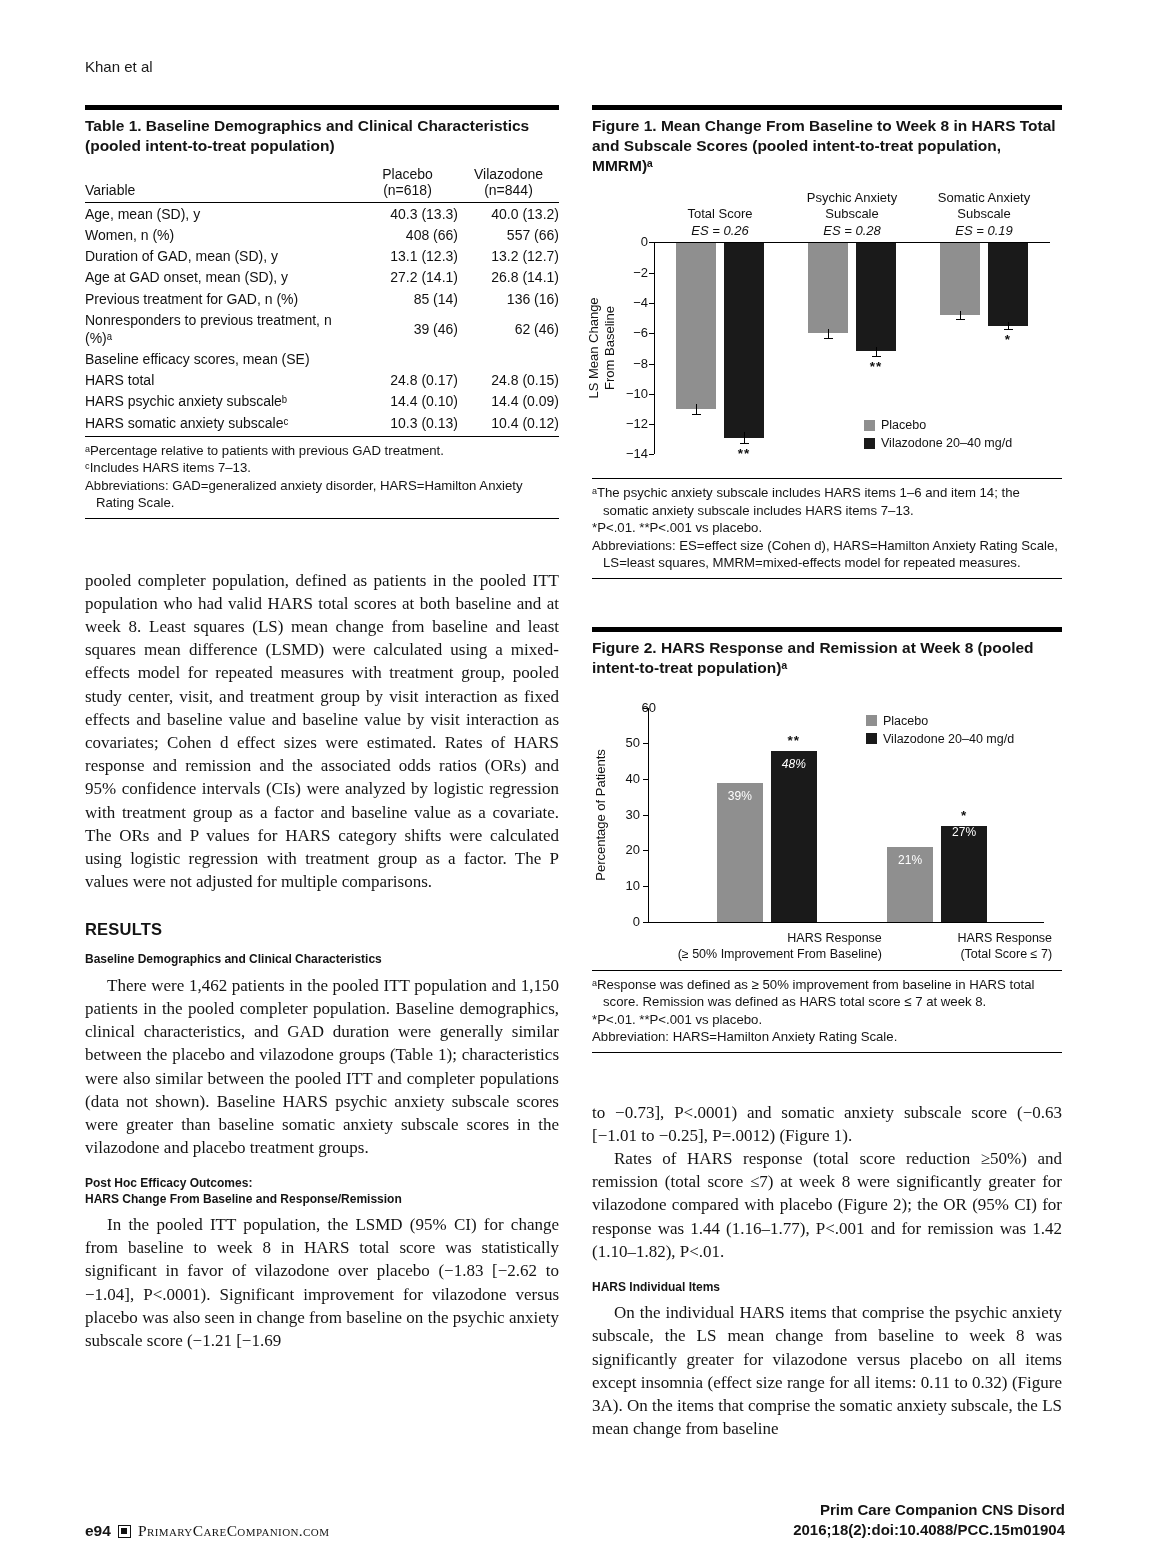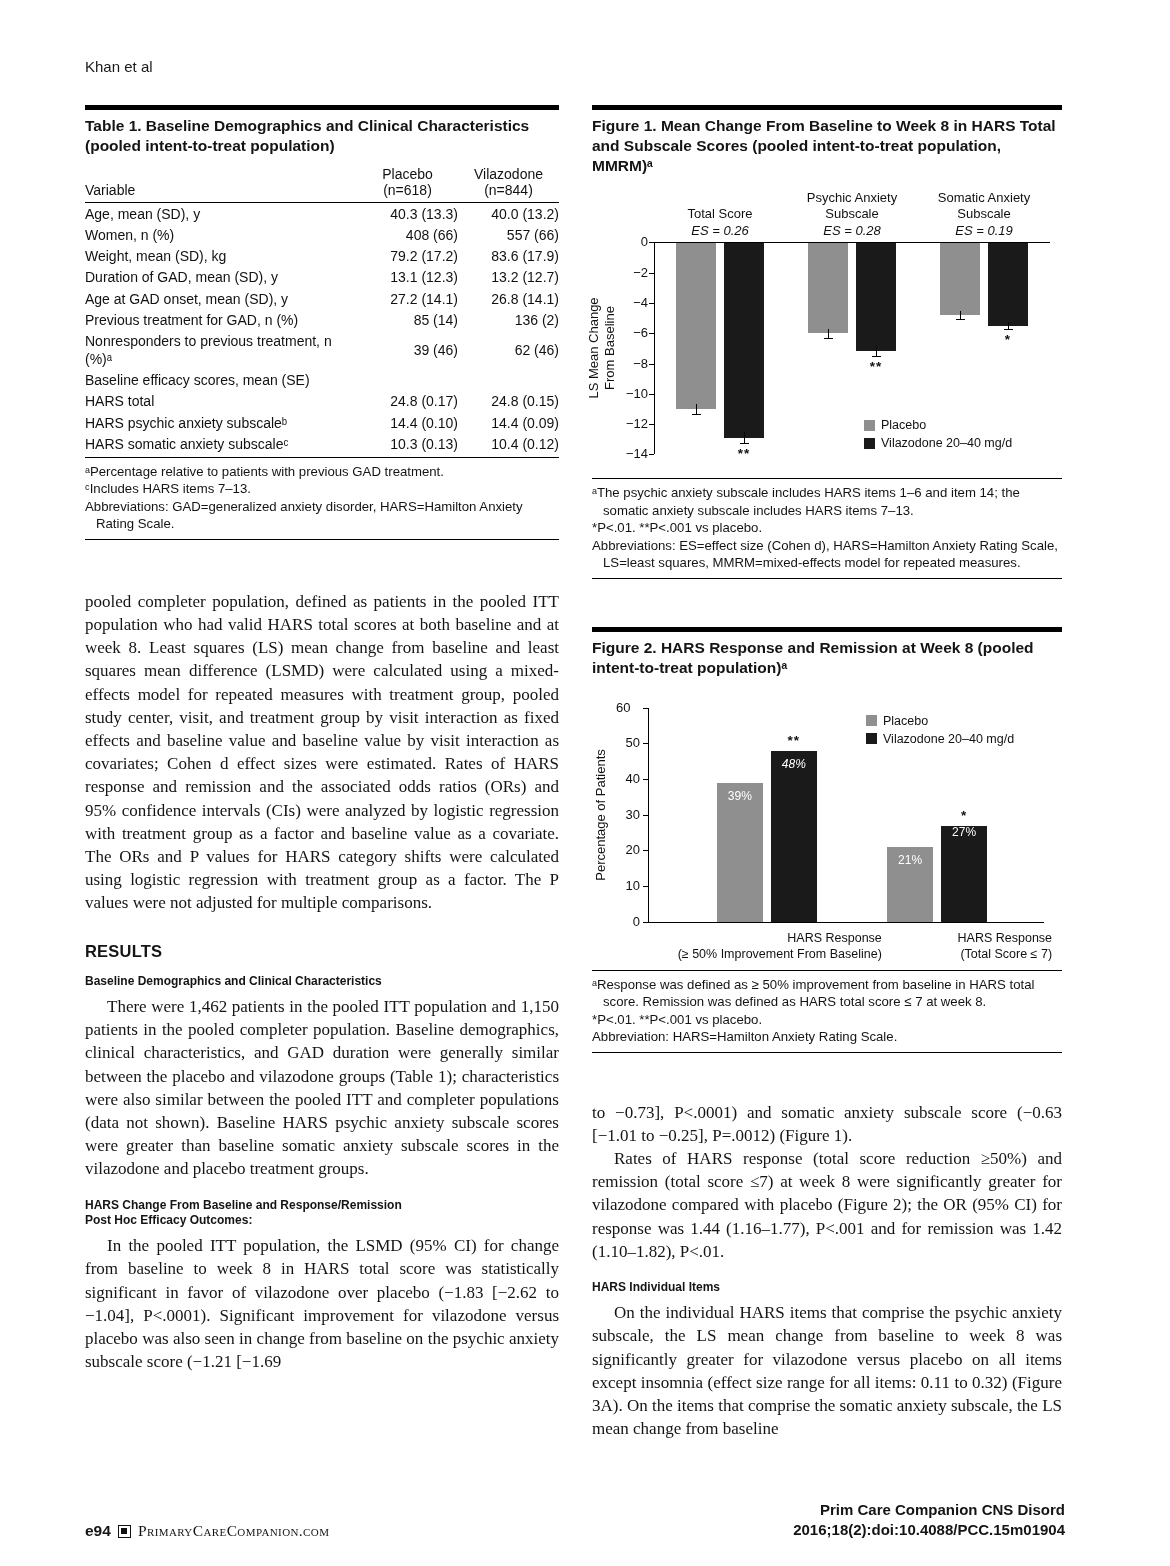--- a/index.html
+++ b/index.html
@@ -98,38 +98,33 @@
                 <td>Age, mean (SD), y</td>
                 <td class="num">40.3 (13.3)</td>
                 <td class="num">40.0 (13.2)</td>
               </tr>
               <tr>
                 <td>Women, n (%)</td>
                 <td class="num">408 (66)</td>
                 <td class="num">557 (66)</td>
               </tr>
               <tr>
-                <td>Weight, mean (SD), kg</td>
-                <td class="num">79.2 (17.2)</td>
-                <td class="num">83.6 (17.9)</td>
-              </tr>
-              <tr>
                 <td>Duration of GAD, mean (SD), y</td>
                 <td class="num">13.1 (12.3)</td>
                 <td class="num">13.2 (12.7)</td>
               </tr>
               <tr>
                 <td>Age at GAD onset, mean (SD), y</td>
                 <td class="num">27.2 (14.1)</td>
                 <td class="num">26.8 (14.1)</td>
               </tr>
               <tr>
                 <td>Previous treatment for GAD, n (%)</td>
                 <td class="num">85 (14)</td>
-                <td class="num">136 (2)</td>
+                <td class="num">136 (16)</td>
               </tr>
               <tr>
                 <td>Nonresponders to previous treatment, n (%)ᵃ</td>
                 <td class="num">39 (46)</td>
                 <td class="num">62 (46)</td>
               </tr>
               <tr>
                 <td>Baseline efficacy scores, mean (SE)</td>
                 <td class="num"></td>
                 <td class="num"></td>
@@ -160,22 +155,22 @@
       </section>
 
       <p class="body">pooled completer population, defined as patients in the pooled ITT population who had valid HARS total scores at both baseline and at week 8. Least squares (LS) mean change from baseline and least squares mean difference (LSMD) were calculated using a mixed-effects model for repeated measures with treatment group, pooled study center, visit, and treatment group by visit interaction as fixed effects and baseline value and baseline value by visit interaction as covariates; Cohen d effect sizes were estimated. Rates of HARS response and remission and the associated odds ratios (ORs) and 95% confidence intervals (CIs) were analyzed by logistic regression with treatment group as a factor and baseline value as a covariate. The ORs and P values for HARS category shifts were calculated using logistic regression with treatment group as a factor. The P values were not adjusted for multiple comparisons.</p>
 
       <h2 class="results">RESULTS</h2>
 
       <h3 class="sub first">Baseline Demographics and Clinical Characteristics</h3>
       <p class="body indent1">There were 1,462 patients in the pooled ITT population and 1,150 patients in the pooled completer population. Baseline demographics, clinical characteristics, and GAD duration were generally similar between the placebo and vilazodone groups (Table 1); characteristics were also similar between the pooled ITT and completer populations (data not shown). Baseline HARS psychic anxiety subscale scores were greater than baseline somatic anxiety subscale scores in the vilazodone and placebo treatment groups.</p>
 
       <h3 class="sub">
+        <div>Post Hoc Efficacy Outcomes:</div>
         <div>HARS Change From Baseline and Response/Remission</div>
-        <div>Post Hoc Efficacy Outcomes:</div>
       </h3>
       <p class="body indent1">In the pooled ITT population, the LSMD (95% CI) for change from baseline to week 8 in HARS total score was statistically significant in favor of vilazodone over placebo (−1.83 [−2.62 to −1.04], P&lt;.0001). Significant improvement for vilazodone versus placebo was also seen in change from baseline on the psychic anxiety subscale score (−1.21 [−1.69</p>
 
     </div>
 
     <div class="col right">
 
       <figure class="figure-block">
         <div class="thick-bar"></div>
         <figcaption class="fig-caption">Figure 1. Mean Change From Baseline to Week 8 in HARS Total and Subscale Scores (pooled intent-to-treat population, MMRM)ᵃ</figcaption>
@@ -268,21 +263,21 @@
             <div class="tick-label" style="position: absolute; left: 24px; top: 187.333px; width: 24px; height: 14px; text-align: right;">10</div>
             <div class="hline" style="position: absolute; left: 51px; top: 158.667px; width: 5px; height: 1px;"></div>
             <div class="tick-label" style="position: absolute; left: 24px; top: 151.667px; width: 24px; height: 14px; text-align: right;">20</div>
             <div class="hline" style="position: absolute; left: 51px; top: 123px; width: 5px; height: 1px;"></div>
             <div class="tick-label" style="position: absolute; left: 24px; top: 116px; width: 24px; height: 14px; text-align: right;">30</div>
             <div class="hline" style="position: absolute; left: 51px; top: 87.3333px; width: 5px; height: 1px;"></div>
             <div class="tick-label" style="position: absolute; left: 24px; top: 80.3333px; width: 24px; height: 14px; text-align: right;">40</div>
             <div class="hline" style="position: absolute; left: 51px; top: 51.6667px; width: 5px; height: 1px;"></div>
             <div class="tick-label" style="position: absolute; left: 24px; top: 44.6667px; width: 24px; height: 14px; text-align: right;">50</div>
             <div class="hline" style="position: absolute; left: 51px; top: 16px; width: 5px; height: 1px;"></div>
-            <div class="tick-label" style="position: absolute; left: 24px; top: 9px; width: 24px; height: 14px; text-align: left;">60</div>
+            <div class="tick-label" style="position: absolute; left: 40px; top: 9px; width: 24px; height: 14px; text-align: right;">60</div>
             <div class="bar" style="position: absolute; left: 124.8px; top: 90.9px; width: 46px; height: 139.1px; background: rgb(143, 143, 143);"></div>
             <div class="bar-value" style="position: absolute; left: 124.8px; top: 96.9px; width: 46px; height: 13px;">39%</div>
             <div class="bar" style="position: absolute; left: 178.8px; top: 58.8px; width: 46px; height: 171.2px; background: rgb(26, 26, 26);"></div>
             <div class="bar-value" style="position: absolute; left: 178.8px; top: 64.8px; width: 46px; height: 13px; font-style: italic;">48%</div>
             <div class="sig" style="position: absolute; left: 178.8px; top: 40.8px; width: 46px; height: 15px;">**</div>
             <div class="f2-xlabel" style="position: absolute; left: 59.8px; top: 238px; width: 230px;">HARS Response
 (≥ 50% Improvement From Baseline)</div>
             <div class="bar" style="position: absolute; left: 295.08px; top: 155.1px; width: 46px; height: 74.9px; background: rgb(143, 143, 143);"></div>
             <div class="bar-value" style="position: absolute; left: 295.08px; top: 161.1px; width: 46px; height: 13px;">21%</div>
             <div class="bar" style="position: absolute; left: 349.08px; top: 133.7px; width: 46px; height: 96.3px; background: rgb(26, 26, 26);"></div>

